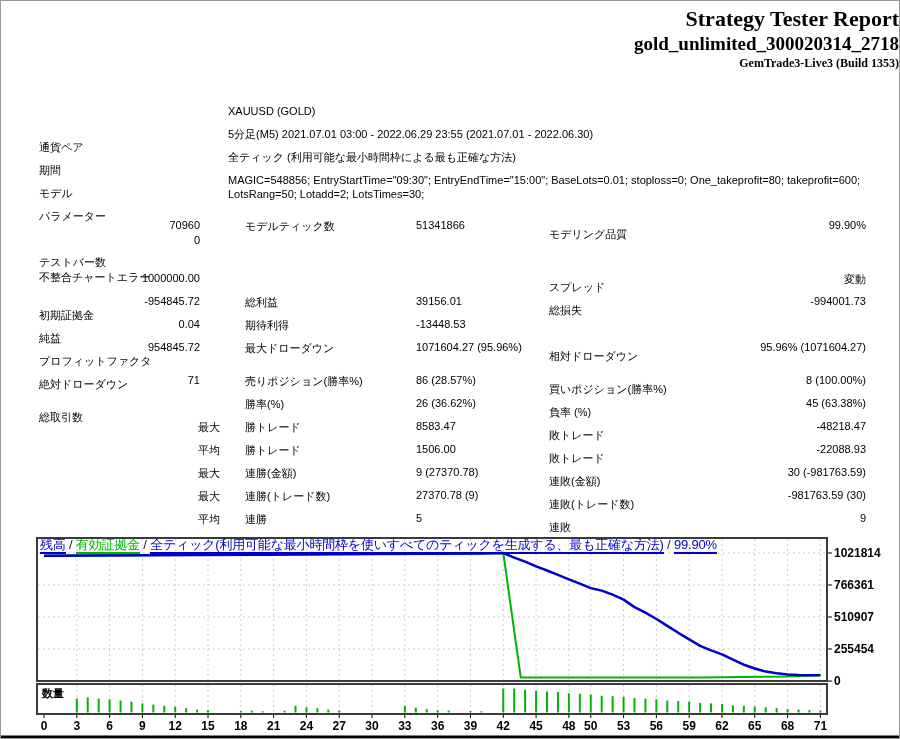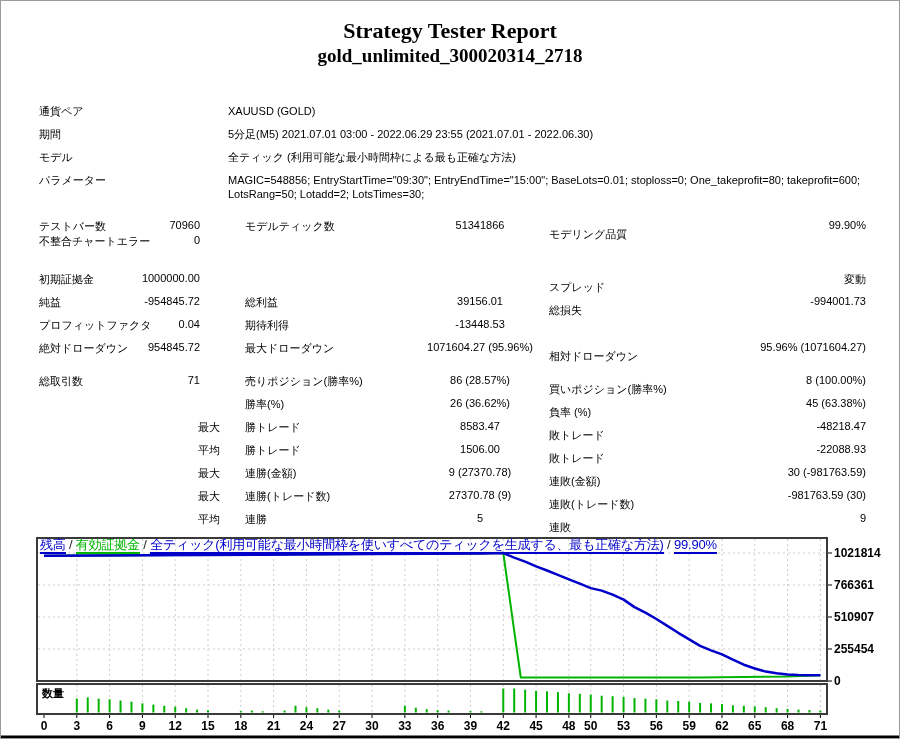--- a/index.html
+++ b/index.html
@@ -1,31 +1,31 @@
 <!DOCTYPE html>
 <html><head>
 <meta charset="utf-8">
 <style>
   html,body{margin:0;padding:0;background:#e8e8e8;}
   .page{
     position:relative;width:900px;height:739px;box-sizing:border-box;
     background:#ffffff;border:1px solid #9b9b9b;overflow:hidden;
     font-family:"Liberation Sans",sans-serif;color:#000;
   }
-  .hdr{position:absolute;top:17px;left:0;width:100%;text-align:center;}
+  .hdr{position:absolute;top:5px;left:0;width:100%;text-align:right;}
   .t1{font-family:"Liberation Serif",serif;font-weight:bold;font-size:22px;line-height:26px;}
   .t2{font-family:"Liberation Serif",serif;font-weight:bold;font-size:19px;line-height:24px;}
   .t3{font-family:"Liberation Serif",serif;font-weight:bold;font-size:12px;line-height:15px;}
   .row{position:absolute;left:0;width:100%;height:23px;font-size:11px;}
   .row span{position:absolute;top:3px;white-space:nowrap;}
-  .c-label{left:38px;width:160px;}
+  .c-label{left:38px;width:160px;margin-top:36px;}
   .c-v1{left:100px;width:99px;text-align:right;}
   .c-p2{left:197px;}
   .c-l2{left:244px;}
-  .c-v2{left:415px;width:128px;text-align:center;}
+  .c-v2{left:415px;width:128px;text-align:left;}
   .c-l3{left:548px;width:170px;margin-top:8px;}
   .c-v3{left:716px;width:149px;text-align:right;}
   .c-wide{left:227px;width:654px;white-space:normal !important;line-height:14px;}
   #chart-svg{position:absolute;left:0;top:0;}
   #legend{position:absolute;left:39px;top:538px;font-size:13px;line-height:12px;white-space:nowrap;letter-spacing:-0.2px;}
   #legend .sep{color:#222;}
   #legend .li{border-bottom:2px solid;}
   #vol-label{position:absolute;left:41px;top:685px;font-size:11px;font-weight:bold;}
 </style>
 </head>
@@ -207,20 +207,21 @@
       <line x1="786.58" y1="714" x2="786.58" y2="717" stroke="#000" stroke-width="1"></line>
       <text x="786.58" y="729" text-anchor="middle" font-size="12" font-weight="bold" font-family="&quot;Liberation Sans&quot;,sans-serif" fill="#000">68</text>
       <line x1="819.385" y1="714" x2="819.385" y2="717" stroke="#000" stroke-width="1"></line>
       <text x="819.385" y="729" text-anchor="middle" font-size="12" font-weight="bold" font-family="&quot;Liberation Sans&quot;,sans-serif" fill="#000">71</text>
       <line x1="0" y1="736" x2="898" y2="736" stroke="#000" stroke-width="3"></line>
     </svg>
 
   <div class="hdr">
     <div class="t1">Strategy Tester Report</div>
     <div class="t2">gold_unlimited_300020314_2718</div>
+    <div class="t3">GemTrade3-Live3 (Build 1353)</div>
   </div>
 
   <div id="rows">
       <div class="row" style="top: 100px;">
         <span class="c-label">通貨ペア</span>
         <span class="c-wide">XAUUSD (GOLD)</span>
       </div>
       <div class="row" style="top: 123px;">
         <span class="c-label">期間</span>
         <span class="c-wide">5分足(M5) 2021.07.01 03:00 - 2022.06.29 23:55 (2021.07.01 - 2022.06.30)</span>

